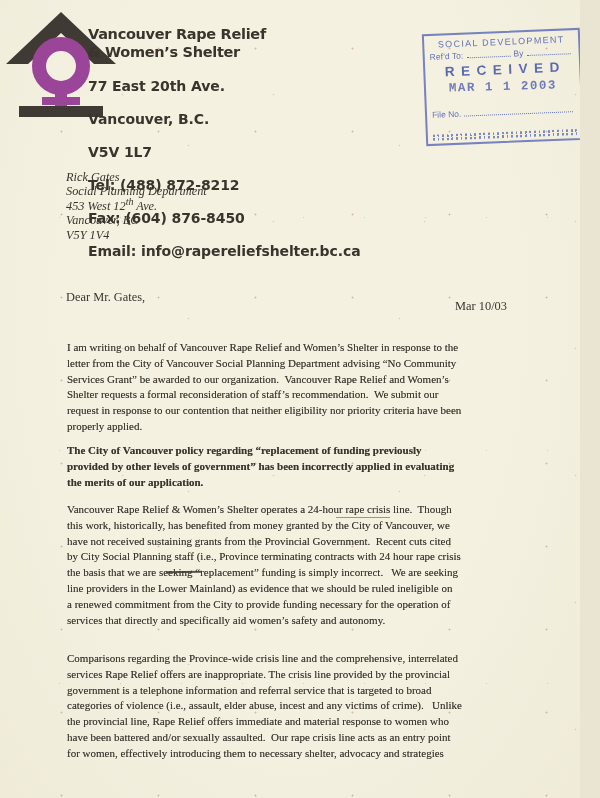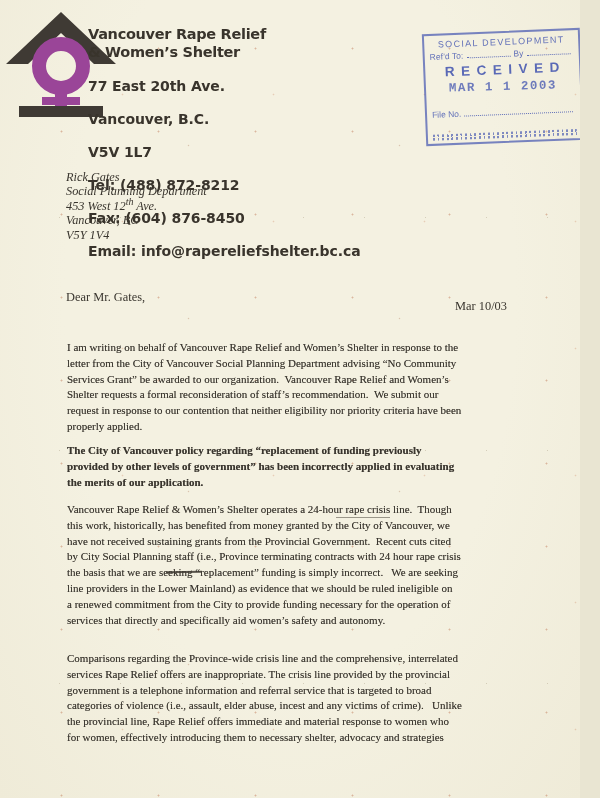--- a/index.html
+++ b/index.html
@@ -148,18 +148,19 @@
     <div class="line">a renewed commitment from the City to provide funding necessary for the operation of</div>
     <div class="line">services that directly and specifically aid women’s safety and autonomy.</div>
   </div>
 
   <div class="para p3">
     <div class="line">Comparisons regarding the Province-wide crisis line and the comprehensive, interrelated</div>
     <div class="line">services Rape Relief offers are inappropriate. The crisis line provided by the provincial</div>
     <div class="line">government is a telephone information and referral service that is targeted to broad</div>
     <div class="line">categories of violence (i.e., assault, elder abuse, incest and any victims of crime).   Unlike</div>
     <div class="line">the provincial line, Rape Relief offers immediate and material response to women who</div>
+    <div class="line">have been battered and/or sexually assaulted.  Our rape crisis line acts as an entry point</div>
     <div class="line">for women, effectively introducing them to necessary shelter, advocacy and strategies</div>
   </div>
 
   <div class="pen-underline"></div>
   <div class="pen-strike"></div>
 </div>
 
 </body></html>

